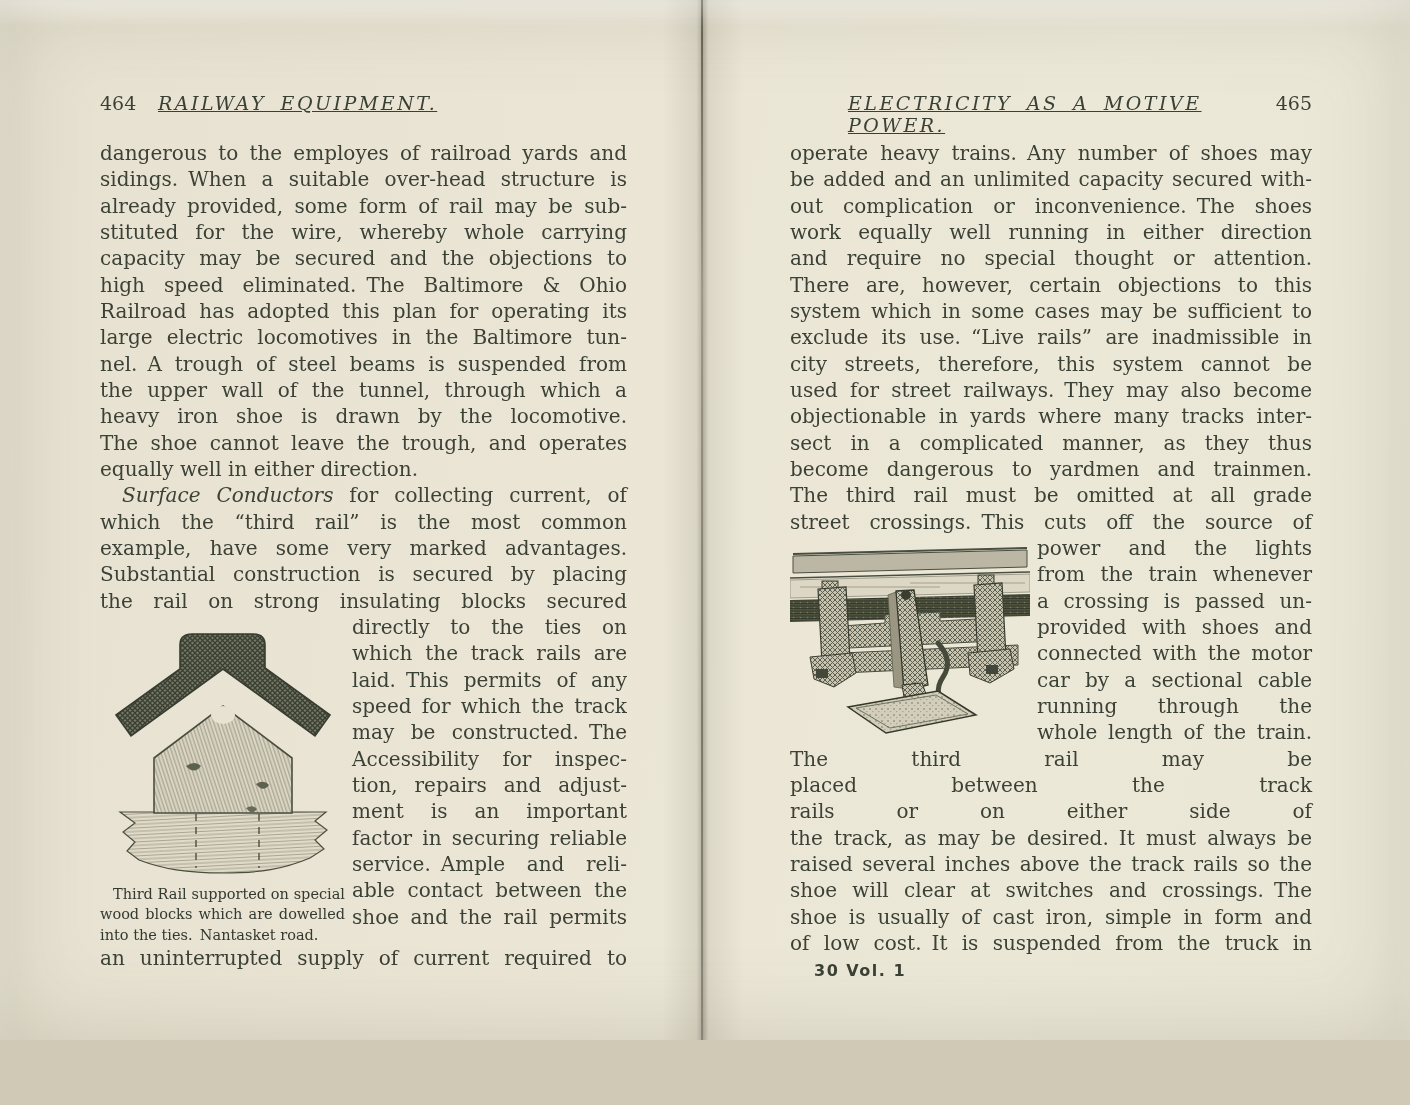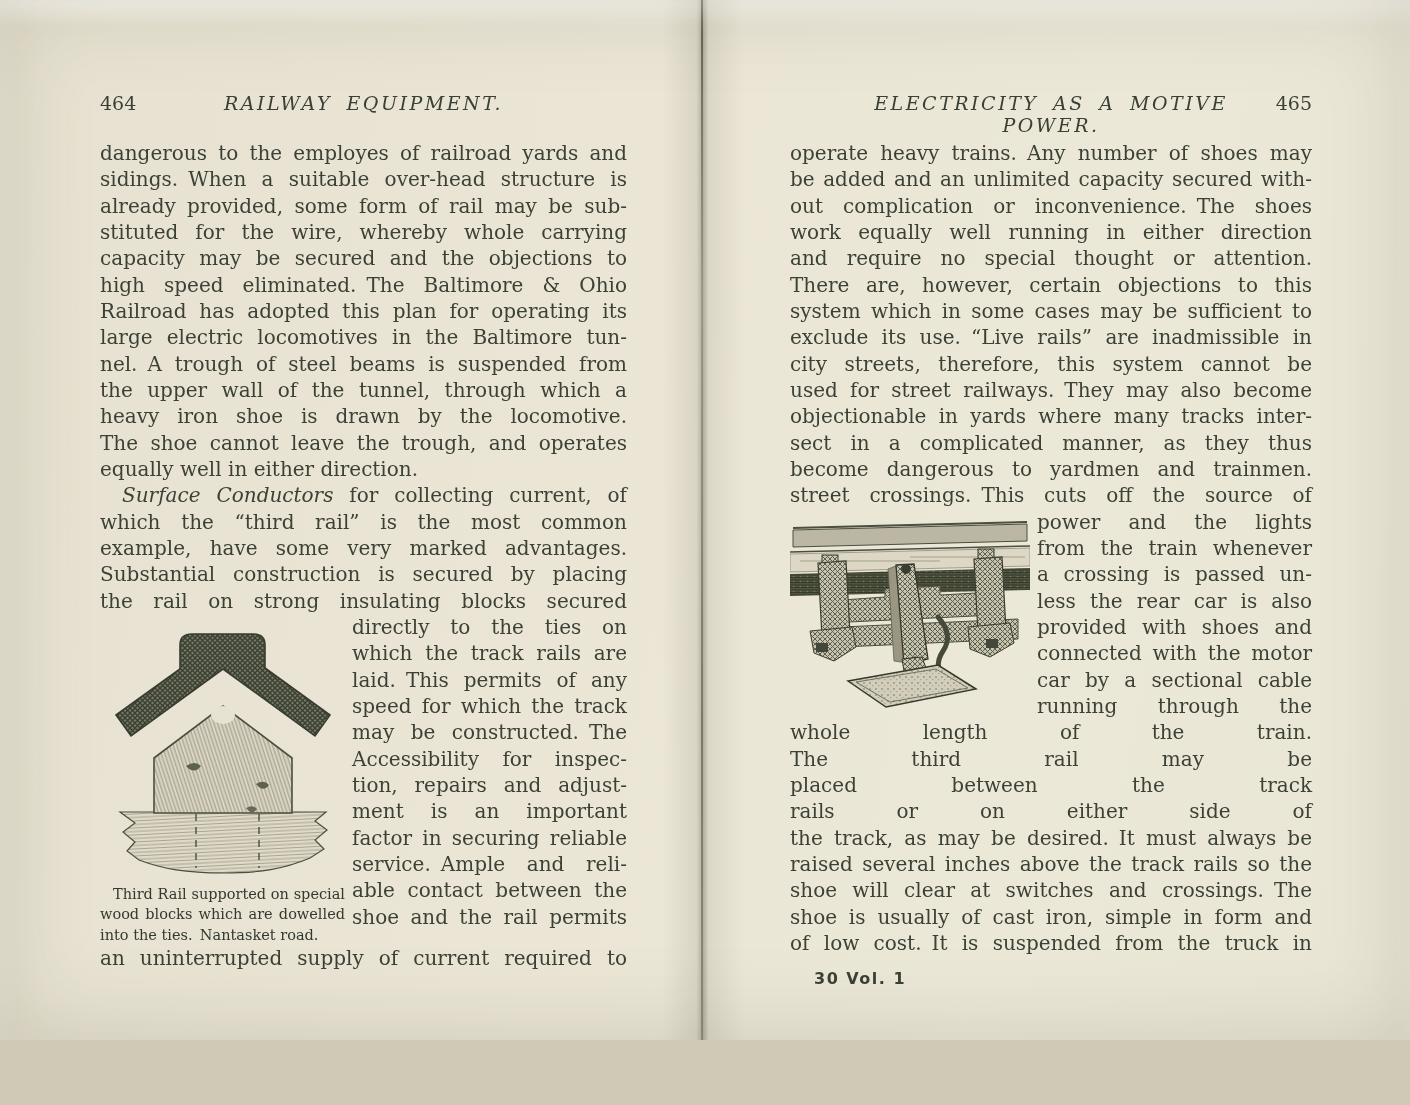--- a/index.html
+++ b/index.html
@@ -19,42 +19,42 @@
       rgba(62,59,44,.34) 50%, rgba(110,105,84,.12) 57%, rgba(110,105,84,0) 100%); }
   .fold-line { position:absolute; left:701px; top:0; width:2px; height:100%;
     background:linear-gradient(180deg, rgba(42,41,30,.6), rgba(42,41,30,.18) 28%,
       rgba(42,41,30,.42) 70%, rgba(42,41,30,.3)); }
 
   .page { position:absolute; top:92px; }
   .page-left  { left:100px; width:527px; }
   .page-right { left:790px; width:522px; }
 
   .running-header { display:flex; align-items:baseline; margin-bottom:22px; height:26px; }
-  .rhead { flex:1; text-align:center; font-style:italic; font-size:19px;
-           letter-spacing:2.5px; word-spacing:6px; color:#3b4035; }
+  .rhead { flex:1; text-align:left; font-style:italic; font-size:19px;
+           letter-spacing:2.5px; word-spacing:6px; color:#3b4035;text-decoration:underline; }
   .pnum  { width:58px; font-size:19px; color:#3b4035; }
   .pnum.right { text-align:right; }
 
   .body-text { font-size:20px; line-height:26.33px; }
   .ln { white-space:normal; }
   .j  { text-align:justify; text-align-last:justify; }
   .lead { padding-left:22px; }
   .ital { font-style:italic; }
 
   .wrap-area::after { content:""; display:block; clear:both; }
   .fig { float:left; margin:0 7px 0 0; padding:0; }
   .fig-l { width:245px; } .fig-l svg { margin-top:4px; display:block; }
   .fig-r { width:240px; } .fig-r svg { margin-top:10px; display:block; }
 
   .cap { margin-top:8px; font-size:14.5px; line-height:20.5px; color:#343930;
          font-family:"DejaVu Serif", serif; }
   .cln {}
   .cap [data-bind-lines] .cln:first-child { padding-left:13px; }
 
-  .vol-footer { margin-top:10px; padding-left:24px; font-family:"DejaVu Sans", sans-serif;
+  .vol-footer { margin-top:2px; padding-left:24px; font-family:"DejaVu Sans", sans-serif;
                 font-weight:bold; font-size:16px; letter-spacing:1.5px; color:#3b4035; }
 </style>
 </head>
 <body>
 
 <div class="photo">
   <div class="top-strip"></div>
   <div class="gutter"></div>
   <div class="fold-line"></div>
 
@@ -161,20 +161,21 @@
           <div class="ln j">work equally well running in either direction</div>
           <div class="ln j">and require no special thought or attention.</div>
           <div class="ln j">There are, however, certain objections to this</div>
           <div class="ln j">system which in some cases may be sufficient to</div>
           <div class="ln j">exclude its use. “Live rails” are inadmissible in</div>
           <div class="ln j">city streets, therefore, this system cannot be</div>
           <div class="ln j">used for street railways. They may also become</div>
           <div class="ln j">objectionable in yards where many tracks inter-</div>
           <div class="ln j">sect in a complicated manner, as they thus</div>
           <div class="ln j">become dangerous to yardmen and trainmen.</div>
+          <div class="ln j">The third rail must be omitted at all grade</div>
           <div class="ln j">street crossings. This cuts off the source of</div>
         </div>
 
       <div class="wrap-area">
         <figure class="fig fig-r">
           <svg width="240" height="190" viewBox="0 0 240 190">
             <defs>
               <pattern id="r-vfine" patternUnits="userSpaceOnUse" width="4" height="8">
                 <rect width="4" height="8" fill="#dbd6c3"></rect>
                 <path d="M1 0 V8 M3 0 V8" stroke="#7e7c69" stroke-width="0.7"></path>
@@ -217,21 +218,20 @@
             <path d="M148 98 q16 18 5 34 q-12 18 7 30" fill="none" stroke="#464a3b" stroke-width="5" stroke-linecap="round"></path>
             <polygon points="112,140 132,138 140,160 116,164" fill="url(#r-cross)" stroke="#34382a" stroke-width="1"></polygon>
             <polygon points="58,162 148,146 186,170 96,188" fill="url(#r-dots)" stroke="#34382a" stroke-width="1.5"></polygon>
             <polygon points="66,163 146,150 178,169 100,183" fill="none" stroke="#70745e" stroke-width="1"></polygon>
           </svg>
         </figure>
         <div data-bind-lines="right_page.wrap_lines">
             <div class="ln j">power and the lights</div>
             <div class="ln j">from the train whenever</div>
             <div class="ln j">a crossing is passed un-</div>
-            <div class="ln j">less the rear car is also</div>
             <div class="ln j">provided with shoes and</div>
             <div class="ln j">connected with the motor</div>
             <div class="ln j">car by a sectional cable</div>
             <div class="ln j">running through the</div>
             <div class="ln j">whole length of the train.</div>
             <div class="ln j">The third rail may be</div>
             <div class="ln j">placed between the track</div>
             <div class="ln j">rails or on either side of</div>
           </div>
       </div>

